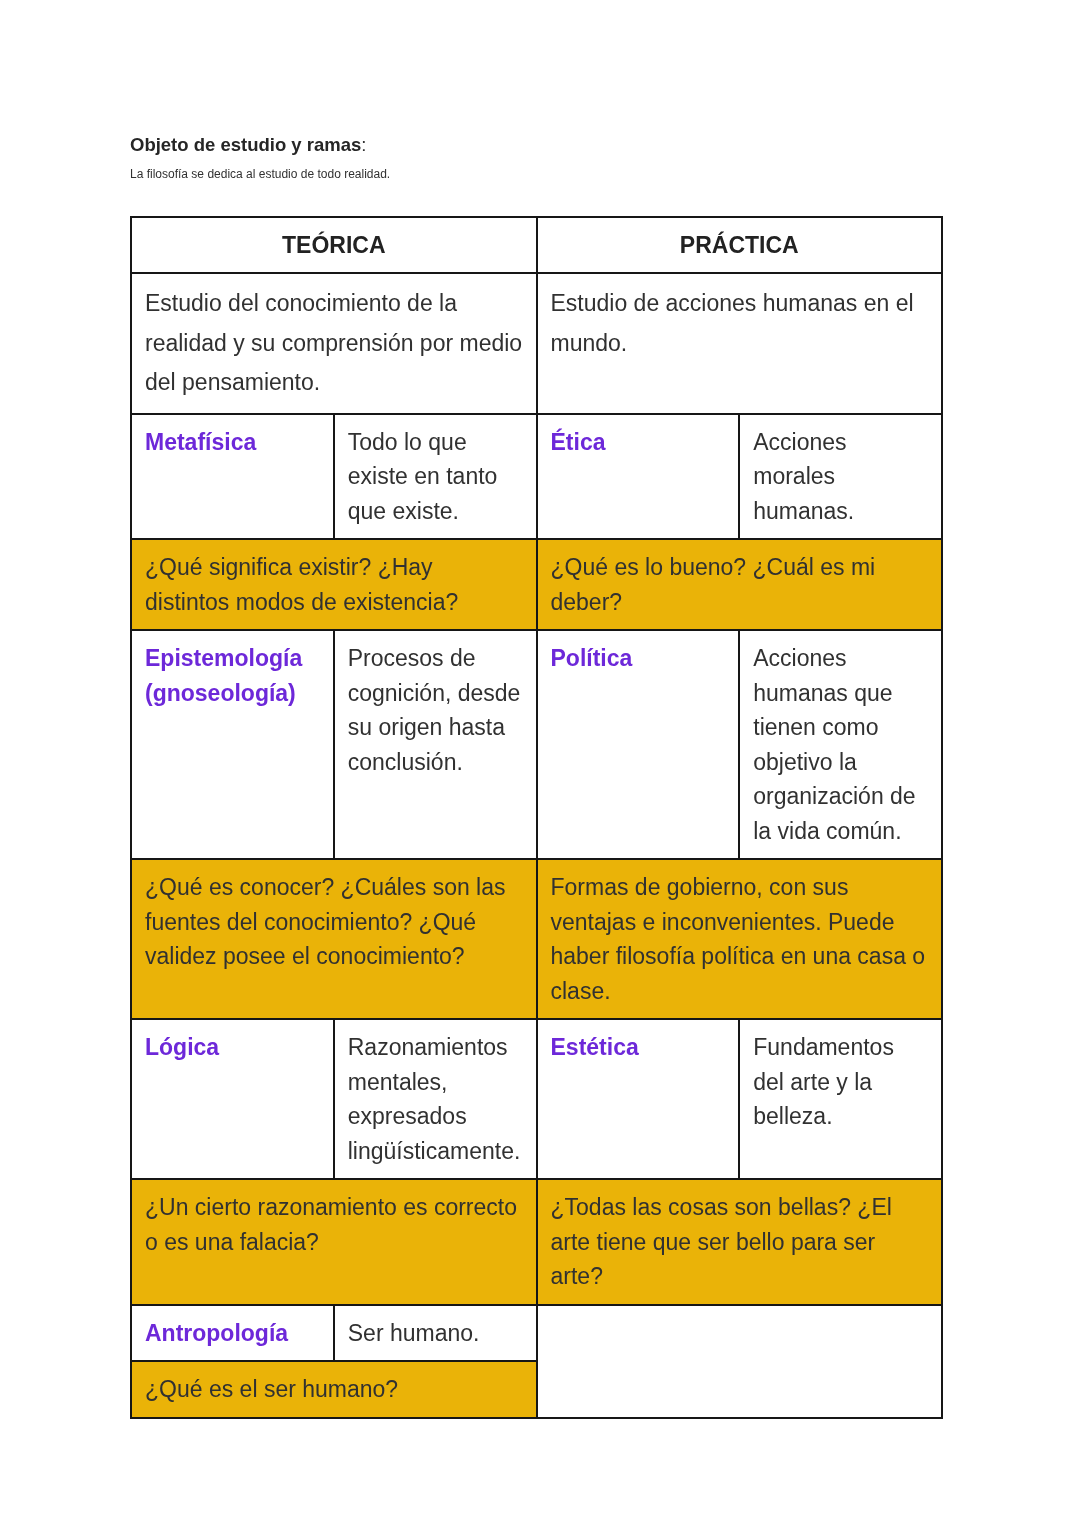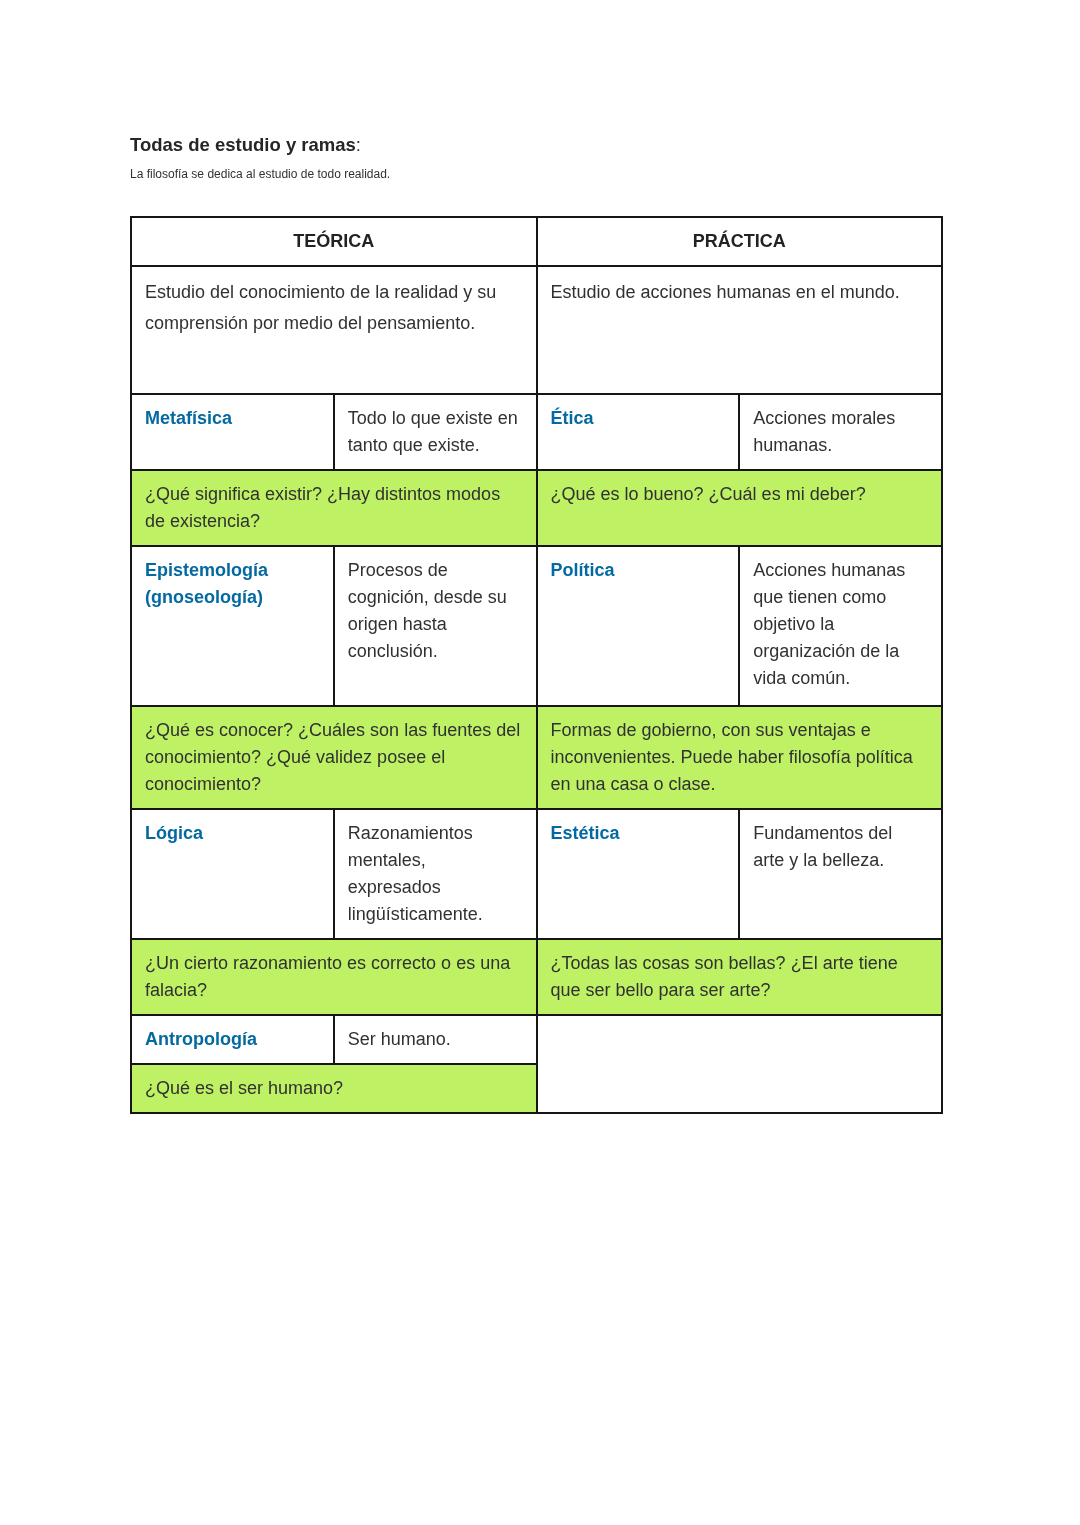--- a/index.html
+++ b/index.html
@@ -34,21 +34,21 @@
   table.branches {
     margin-top: 33px;
     border-collapse: collapse;
     table-layout: fixed;
     width: 813px;
   }
   table.branches col { width: 25%; }
   table.branches td {
     border: 2px solid #161616;
     box-sizing: border-box;
-    font-size: 18px;
+    font-size: 23px;
     line-height: 1.5;
     vertical-align: top;
     padding: 10px 13px;
     word-wrap: break-word;
   }
   td.hdr {
     text-align: center;
     vertical-align: middle;
     font-weight: 700;
     color: #222222;
@@ -59,36 +59,36 @@
   tr.row-branch-1 td { height: 73px;  }
   tr.row-branch-2 td { height: 160px; margin-top: 28px; }
   tr.row-branch-3 td { height: 130px; }
   tr.row-branch-4 td { height: 45px;  }
   tr.row-q-1 td { height: 73px;  }
   tr.row-q-2 td { height: 100px; }
   tr.row-q-3 td { height: 73px;  }
   tr.row-q-4 td { height: 49px;  }
   td.term {
     font-weight: 700;
-    color: #0369a1;
+    color: #6d28d9;
     line-height: 1.58;
   }
   td.question {
-    background: #bef264;
+    background: #eab308;
     line-height: 1.58;
     padding-top: 9px;
   }
   td.empty-cell { background: #ffffff; }
 </style>
 </head>
 <body>
 
 <div class="content">
 
-  <p class="heading"><span class="bold">Todas de estudio y ramas</span><span>:</span></p>
+  <p class="heading"><span class="bold">Objeto de estudio y ramas</span><span>:</span></p>
 
   <p class="para">La filosofía se dedica al estudio de todo realidad.</p>
 
 
   <table class="branches">
     <colgroup>
       <col>
         <col>
         <col>
         <col>

